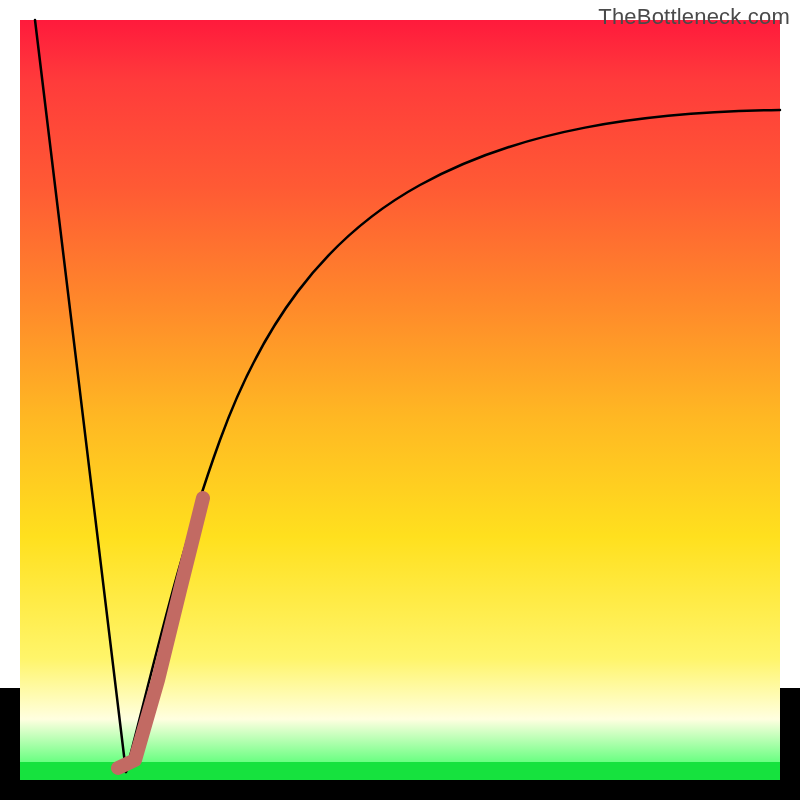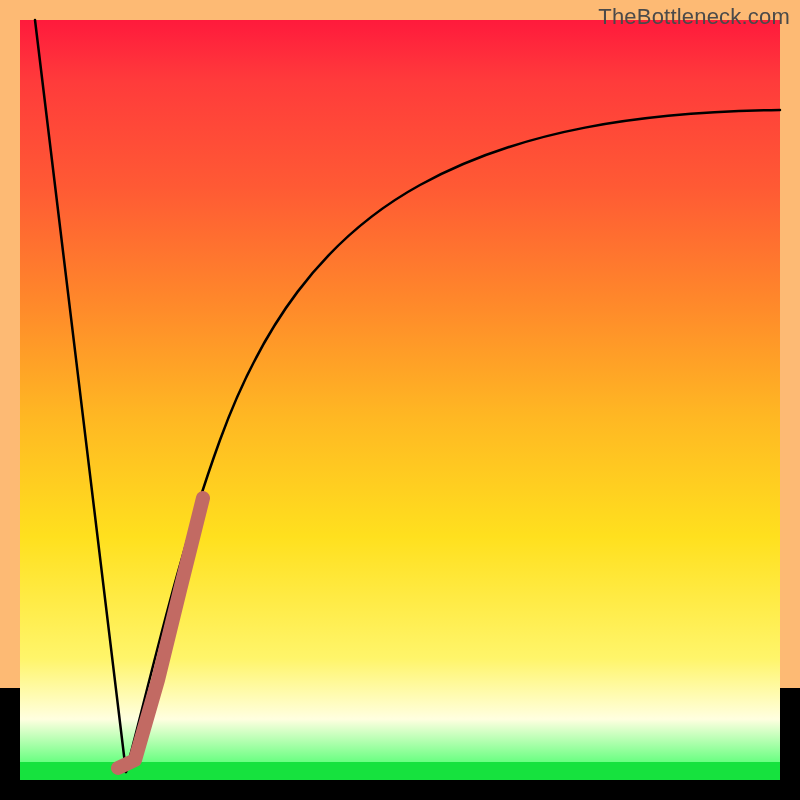--- a/index.html
+++ b/index.html
@@ -8,21 +8,21 @@
     width: 800px;
     height: 800px;
     overflow: hidden;
     background: #000;
     font-family: Arial, Helvetica, sans-serif;
   }
   .frame {
     position: relative;
     width: 800px;
     height: 688px;
-    background: #fdba74;
+    background: #ffffff;
   }
   .plot-area {
     position: absolute;
     left: 20px;
     top: 20px;
     width: 760px;
     height: 760px;
     
     background: linear-gradient(
       to bottom,

